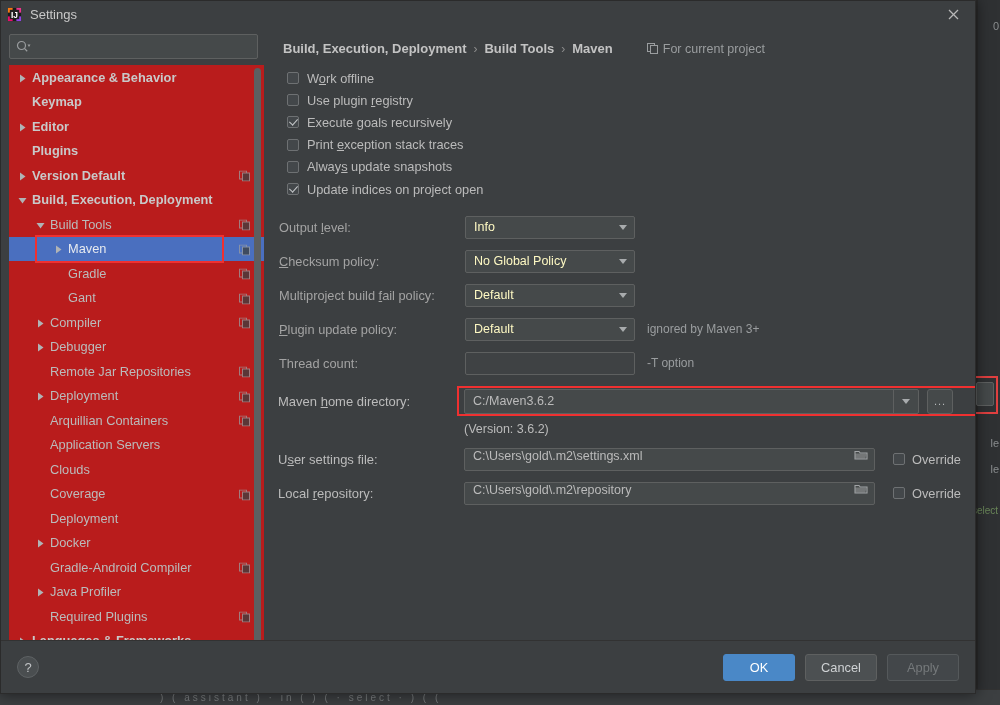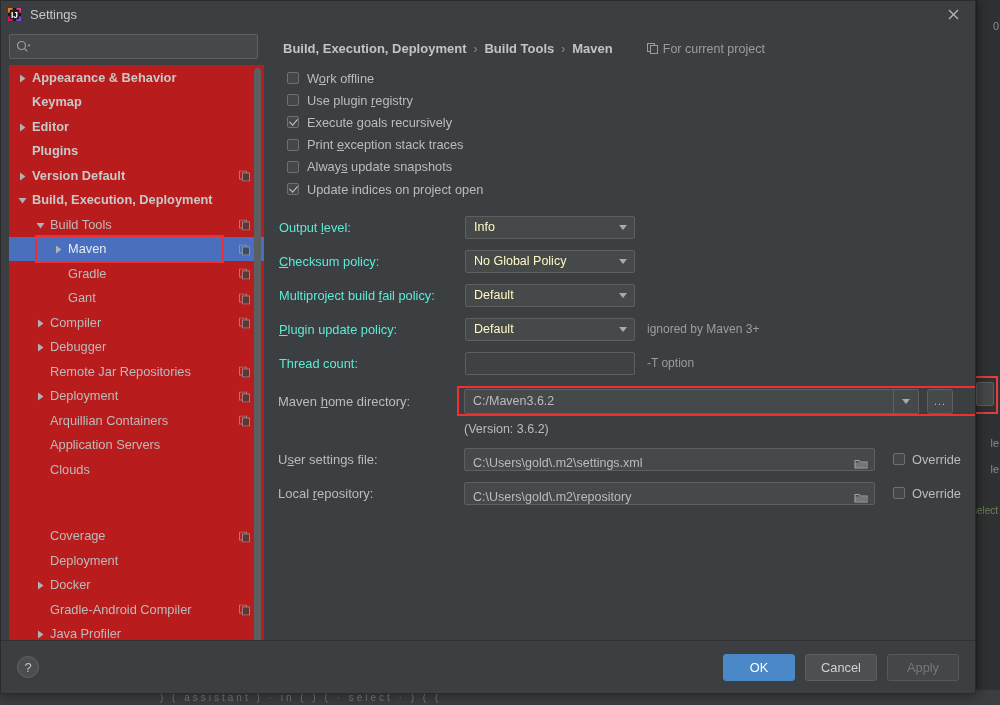--- a/index.html
+++ b/index.html
@@ -83,21 +83,21 @@
   .chkrow{display:flex;align-items:center;height:22.2px;}
   .chk{width:12px;height:12px;flex:0 0 12px;border:1px solid #6e7173;border-radius:2px;
     background:#43474a;margin-right:8px;position:relative;box-sizing:border-box;}
   .chk.on::after{content:"";position:absolute;left:3px;top:0px;width:4px;height:7px;
     border:solid #c5c8ca;border-width:0 1.6px 1.6px 0;transform:rotate(42deg);}
   .chklabel{font-size:12.8px;color:#bbbbbb;}
   .chklabel u{text-decoration:underline;text-underline-offset:1px;}
 
   .fields{margin-top:10px;position:relative;}
   .frow{display:flex;align-items:center;height:34px;}
-  .frow .flabel{width:186px;flex:0 0 186px;font-size:12.8px;color:#5eead4;padding-left:1px;}
+  .frow .flabel{width:186px;flex:0 0 186px;font-size:12.8px;color:#a3a3a3;padding-left:1px;}
   .flabel u{text-decoration:underline;text-underline-offset:1px;}
 
   .combo{width:170px;height:23px;background:#45494a;border:1px solid #5e6060;border-radius:2px;
     display:flex;align-items:center;box-sizing:border-box;}
   .combo .cval{flex:1;font-size:12.5px;color:#fef9c3;padding-left:8px;overflow:hidden;white-space:nowrap;}
   .combo .carrow{width:22px;flex:0 0 22px;display:flex;align-items:center;justify-content:center;}
   .tri-down{width:0;height:0;border-left:4.5px solid transparent;border-right:4.5px solid transparent;
     border-top:5px solid #a8abad;}
   .textfield{width:170px;height:23px;background:#3f4244;border:1px solid #5e6060;border-radius:2px;box-sizing:border-box;}
   .hint{margin-left:12px;font-size:12px;color:#9a9d9f;}
@@ -109,21 +109,21 @@
   .mvn-combo .cval{flex:1;font-size:12.5px;color:#bbbbbb;padding-left:8px;}
   .mvn-combo .carrow{width:24px;flex:0 0 24px;display:flex;align-items:center;justify-content:center;
     border-left:1px solid #5e6060;height:100%;}
   .browse-btn{width:26px;height:25px;margin-left:8px;background:#45494a;border:1px solid #5e6060;
     border-radius:3px;display:flex;align-items:center;justify-content:center;
     color:#b5b8ba;font-size:11px;letter-spacing:1px;box-sizing:border-box;}
   .version-note{padding-left:186px;font-size:12.5px;color:#bbbbbb;height:24px;line-height:22px;}
 
   .pathrow{display:flex;align-items:center;height:34px;}
   .pathfield{width:428px;height:23px;background:#45494a;border:1px solid #5e6060;border-radius:2px;
-    display:flex;align-items:flex-end;box-sizing:border-box;}
+    display:flex;align-items:flex-start;box-sizing:border-box;}
   .pathfield .pval{flex:1;font-size:12.5px;color:#bbbbbb;padding-left:8px;overflow:hidden;white-space:nowrap;}
   .pathfield .folder{width:26px;flex:0 0 26px;display:flex;align-items:center;justify-content:center;}
   .ovr{display:flex;align-items:center;margin-left:18px;}
   .ovr .chk{margin-right:7px;}
   .ovr .olabel{font-size:12.8px;color:#bbbbbb;}
 
   
   .footer{height:52px;flex:0 0 52px;border-top:1px solid #323232;background:#3c3f41;
     display:flex;align-items:center;padding:0 16px;}
   .help-btn{width:22px;height:22px;border-radius:50%;background:#4a4e50;border:1px solid #5e6264;
@@ -328,21 +328,21 @@
                 </svg></span>
             </div>
             <div class="trow" style="padding-left: 26px;">
               <span class="arrow none"></span>
               <span class="label">Application Servers</span>
             </div>
             <div class="trow" style="padding-left: 26px;">
               <span class="arrow none"></span>
               <span class="label">Clouds</span>
             </div>
-            <div class="trow" style="padding-left: 26px; margin-top: 42px;">
+            <div class="trow" style="padding-left: 26px;">
               <span class="arrow none"></span>
               <span class="label">Coverage</span>
               <span class="copyicon"><svg width="11" height="11" viewBox="0 0 11 11">
                   <rect x="0.5" y="0.5" width="7" height="8" fill="none" stroke="#9a9d9f" stroke-width="1"></rect>
                   <rect x="3.5" y="2.5" width="7" height="8" fill="#3c3f41" stroke="#9a9d9f" stroke-width="1"></rect>
                 </svg></span>
             </div>
             <div class="trow" style="padding-left: 26px;">
               <span class="arrow none"></span>
               <span class="label">Deployment</span>

